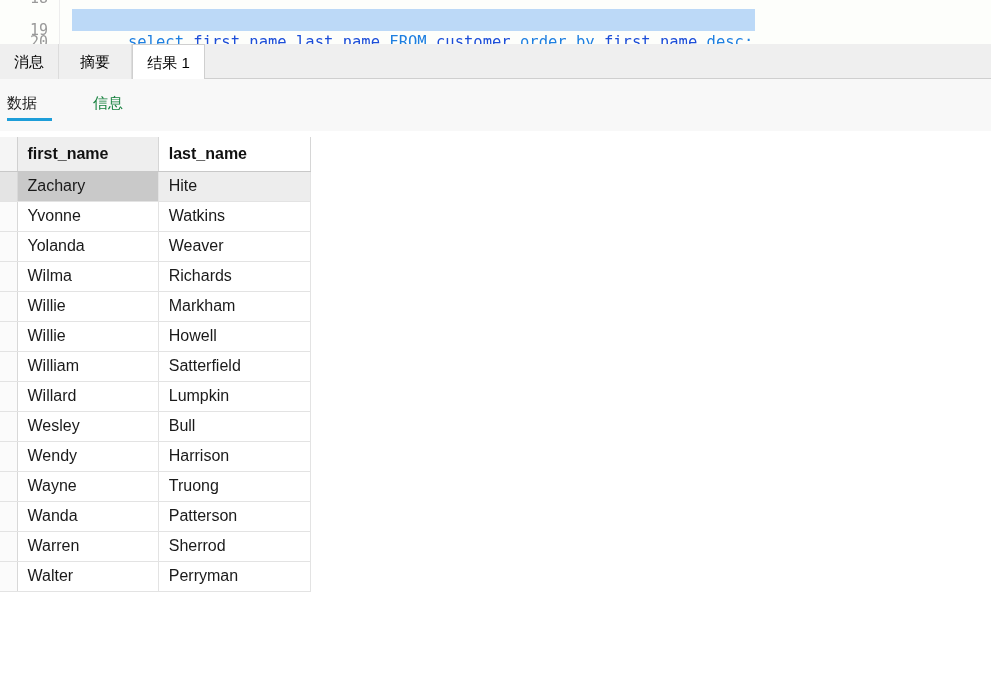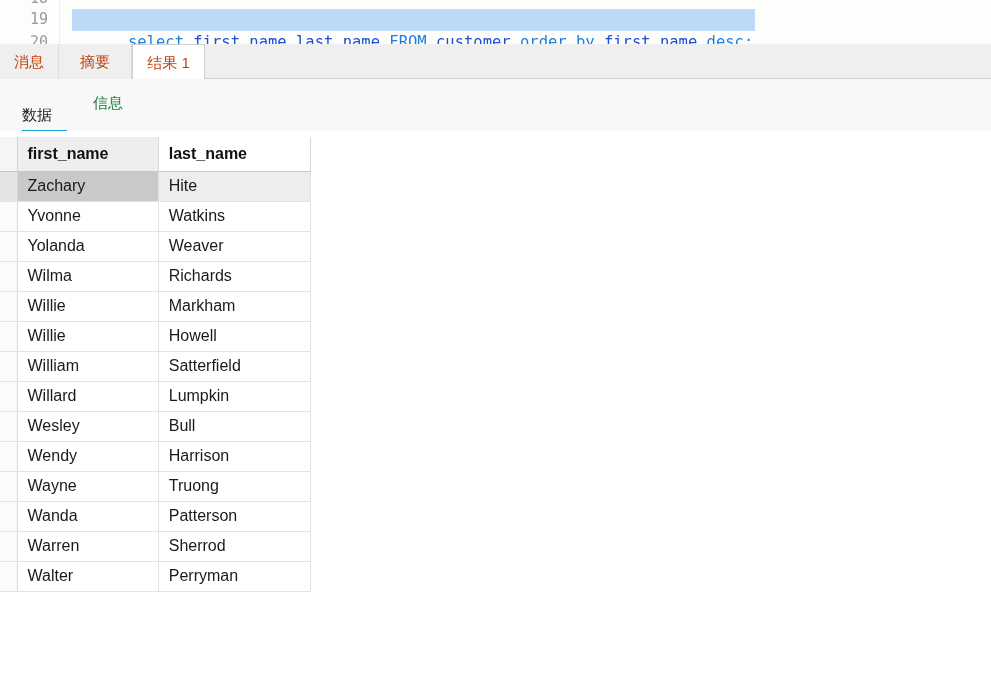--- a/index.html
+++ b/index.html
@@ -41,21 +41,21 @@
     position: absolute;
     right: 11px;
     width: 48px;
     text-align: right;
     color: #9a9a9a;
     font-family: "DejaVu Sans Mono", monospace;
     font-size: 15px;
     line-height: 22px;
   }
   .lineno.n18 { top: -13px; }
-  .lineno.n19 { top: 8px; }
+  .lineno.n19 { top: 19px; }
   .lineno.n20 { top: 31px; }
 
   .code-line {
     position: absolute;
     left: 72px;
     top: 9px;
     height: 22px;
     line-height: 22px;
     white-space: pre;
     font-family: "DejaVu Sans Mono", monospace;
@@ -85,21 +85,21 @@
     border-bottom: 1px solid #cfcfcf;
     box-sizing: border-box;
   }
   .tab {
     position: absolute;
     top: 0;
     height: 35px;
     line-height: 35px;
     box-sizing: border-box;
     font-size: 15px;
-    color: #c2410c;
+    color: #000000;
     text-align: center;
     background: #efefef;
     border-right: 1px solid #dcdcdc;
     cursor: default;
   }
   .tab.active {
     background: #ffffff;
     border-left: 1px solid #cfcfcf;
     border-right: 1px solid #cfcfcf;
     border-top: 1px solid #cfcfcf;
@@ -130,21 +130,21 @@
   .subtab.active .lbl { color: #1b1b1b; }
   .subtab.inactive .lbl { color: #15803d; }
   .subtab.active::after {
     content: "";
     position: absolute;
     left: 0; bottom: 0;
     width: 100%;
     height: 3px;
     background: #1e9ed9;
   }
-  .subtab-0 { left: 22px; width: 45px; margin-top: 12px; }
+  .subtab-0 { left: 7px; width: 45px; }
   .subtab-1 { left: 93px; width: 45px; }
 
   
   .grid-wrap {
     position: absolute;
     left: 0; top: 131px;
     width: 991px;
     height: 544px;
     background: #ffffff;
     overflow: hidden;

